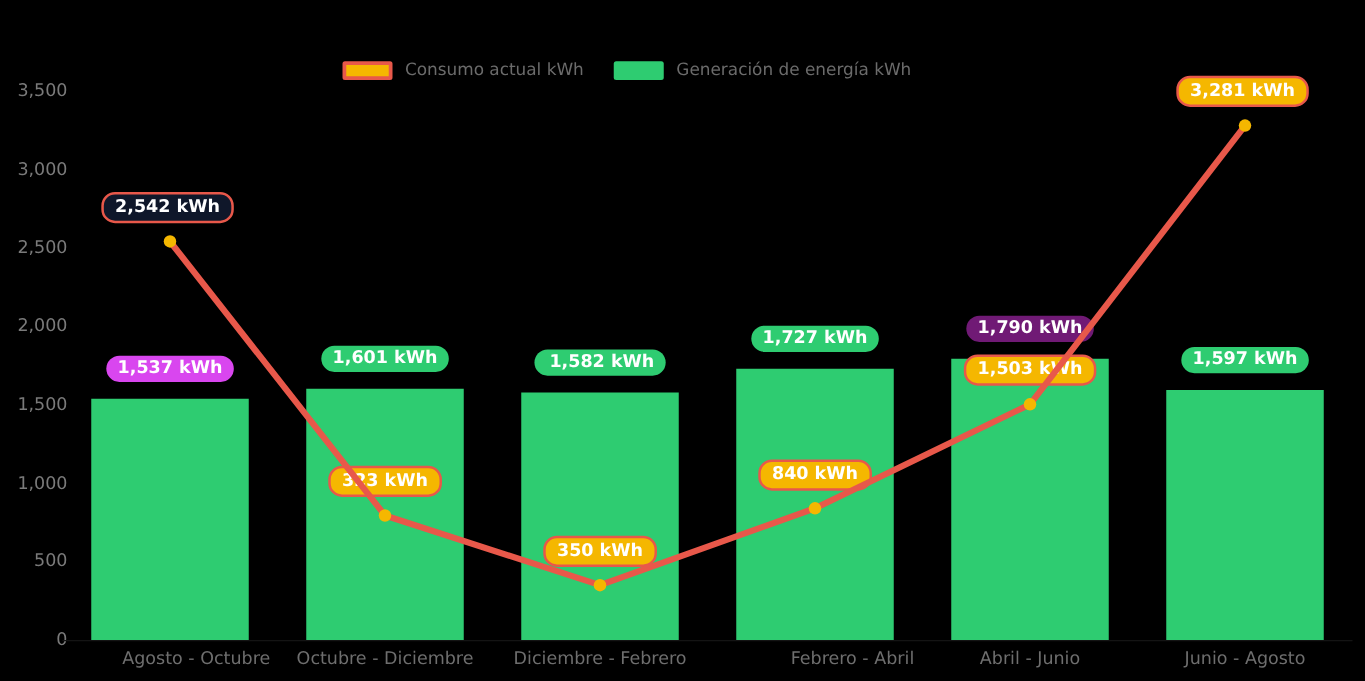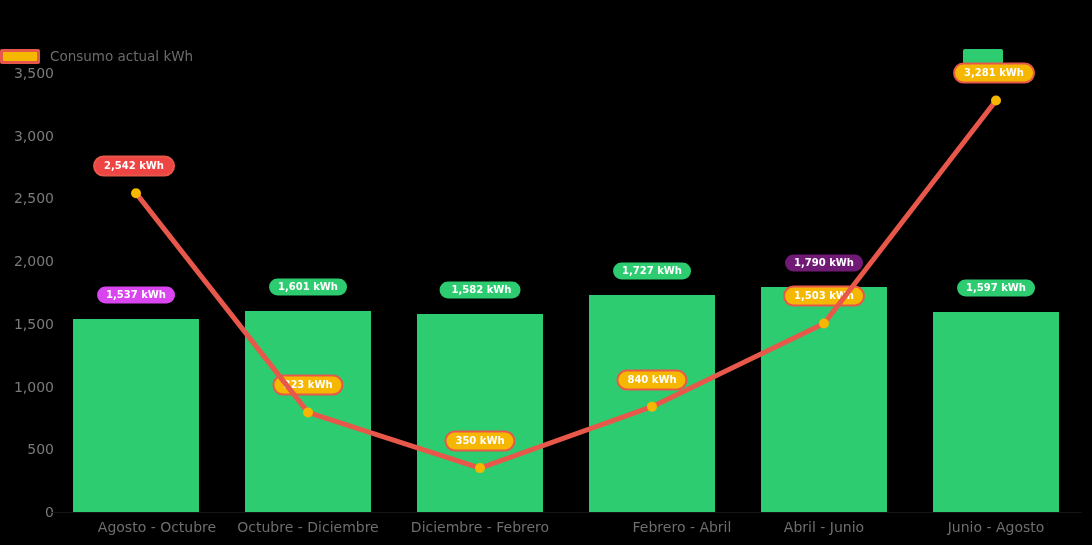--- a/index.html
+++ b/index.html
@@ -2,42 +2,42 @@
 <html><head>
 <meta charset="utf-8">
 <style>
   html,body{margin:0;padding:0;background:#000;}
   body{width:1092px;height:545px;overflow:hidden;
        font-family:"DejaVu Sans","Liberation Sans",sans-serif;}
   #chart{position:relative;width:1092px;height:545px;background:#000;}
 
   
   #legend{position:absolute;left:0;top:44px;width:1003px;height:24px;
-          display:flex;justify-content:space-between;align-items:center;gap:24px;}
+          display:flex;justify-content:center;align-items:center;gap:24px;}
   .legend-item{display:flex;align-items:center;gap:10px;}
   .legend-swatch{width:40px;height:15px;border-radius:2px;}
   .legend-swatch.line-swatch{background:#F5B700;border:3px solid #E8584A;
                              box-sizing:border-box;}
   .legend-swatch.bar-swatch{background:#2ECC71;}
   .legend-label{color:#6b6b6b;font-size:13.5px;white-space:nowrap;}
 
   
   .ytick{position:absolute;right:1038px;color:#7a7a7a;font-size:14px;
          text-align:right;transform:translateY(-50%);white-space:nowrap;}
   .xtick{position:absolute;top:519px;color:#6e6e6e;font-size:14px;
          text-align:center;transform:translateX(-50%);white-space:nowrap;}
   #baseline{position:absolute;left:50px;top:512px;width:1032px;height:1px;
             background:#141414;}
 
   
   .bar{position:absolute;background:#2ECC71;}
 
   
   .pill{position:absolute;transform:translate(-50%,-50%);
-        border-radius:11px;padding:3px 9px 4px;font-size:10px;
+        border-radius:11px;padding:3px 9px 4px;font-size:14px;
         font-weight:bold;white-space:nowrap;line-height:1;}
   .pill.bar-pill{background:#2ECC71;color:#ffffff;}
   .pill.line-pill{background:#F5B700;color:#ffffff;
                   border:2px solid #E8584A;}
 
   
   #lineSvg{position:absolute;left:0;top:0;width:1092px;height:545px;
            pointer-events:none;}
 </style>
 </head>
@@ -45,20 +45,21 @@
 
 <div id="chart">
 
   <div id="legend">
     <div class="legend-item">
       <span class="legend-swatch line-swatch"></span>
       <span class="legend-label">Consumo actual kWh</span>
     </div>
     <div class="legend-item">
       <span class="legend-swatch bar-swatch"></span>
+      <span class="legend-label">Generación de energía kWh</span>
     </div>
   </div>
 
   <div id="plot">
       <div class="ytick" style="top: 512px;">0</div>
       <div class="ytick" style="top: 449.286px;">500</div>
       <div class="ytick" style="top: 386.571px;">1,000</div>
       <div class="ytick" style="top: 323.857px;">1,500</div>
       <div class="ytick" style="top: 261.143px;">2,000</div>
       <div class="ytick" style="top: 198.429px;">2,500</div>
@@ -75,21 +76,21 @@
       <div class="bar" style="left: 245px; top: 311.189px; width: 126px; height: 200.811px; background: rgb(46, 204, 113);"></div>
       <div class="pill bar-pill" style="left: 308px; top: 287.189px; background: rgb(46, 204, 113); color: rgb(255, 255, 255);">1,601 kWh</div>
       <div class="bar" style="left: 417px; top: 313.572px; width: 126px; height: 198.428px; background: rgb(46, 204, 113);"></div>
       <div class="pill bar-pill" style="left: 480px; top: 289.572px; background: rgb(46, 204, 113); color: rgb(255, 255, 255); padding-left: 12px;">1,582 kWh</div>
       <div class="bar" style="left: 589px; top: 295.385px; width: 126px; height: 216.615px; background: rgb(46, 204, 113);"></div>
       <div class="pill bar-pill" style="left: 652px; top: 271.385px; background: rgb(46, 204, 113); color: rgb(255, 255, 255);">1,727 kWh</div>
       <div class="bar" style="left: 761px; top: 287.483px; width: 126px; height: 224.517px; background: rgb(46, 204, 113);"></div>
       <div class="pill bar-pill" style="left: 824px; top: 263.483px; background: #701a75; color: rgb(255, 255, 255);">1,790 kWh</div>
       <div class="bar" style="left: 933px; top: 311.691px; width: 126px; height: 200.309px; background: rgb(46, 204, 113);"></div>
       <div class="pill bar-pill" style="left: 996px; top: 287.691px; background: rgb(46, 204, 113); color: rgb(255, 255, 255);">1,597 kWh</div>
-      <div class="pill line-pill" style="left: 134px; top: 166.161px; background: #ef4444; border-color: rgb(232, 88, 74); color: rgb(255, 255, 255);">2,542 kWh</div>
+      <div class="pill line-pill" style="left: 134px; top: 166.161px; background: #0f172a; border-color: rgb(232, 88, 74); color: rgb(255, 255, 255);">2,542 kWh</div>
       <div class="pill line-pill" style="left: 308px; top: 385.41px; background: rgb(245, 183, 0); border-color: rgb(232, 88, 74); color: rgb(255, 255, 255);">323 kWh</div>
       <div class="pill line-pill" style="left: 480px; top: 441.1px; background: rgb(245, 183, 0); border-color: rgb(232, 88, 74); color: rgb(255, 255, 255);">350 kWh</div>
       <div class="pill line-pill" style="left: 652px; top: 379.64px; background: rgb(245, 183, 0); border-color: rgb(232, 88, 74); color: rgb(255, 255, 255);">840 kWh</div>
       <div class="pill line-pill" style="left: 824px; top: 296.481px; background: rgb(245, 183, 0); border-color: rgb(232, 88, 74); color: rgb(255, 255, 255);">1,503 kWh</div>
       <div class="pill line-pill" style="left: 994px; top: 73.4689px; background: rgb(245, 183, 0); border-color: rgb(232, 88, 74); color: rgb(255, 255, 255);">3,281 kWh</div>
     </div>
 
   <svg id="lineSvg">
       <polyline points="136,193.16057142857142 308,412.4097142857143 480,468.1 652,406.64 824,323.48085714285713 996,100.46885714285713" fill="none" stroke="#E8584A" stroke-width="5" stroke-linejoin="round" stroke-linecap="round"></polyline>
       <circle cx="136" cy="193.16057142857142" r="5" fill="#F5B700"></circle>

